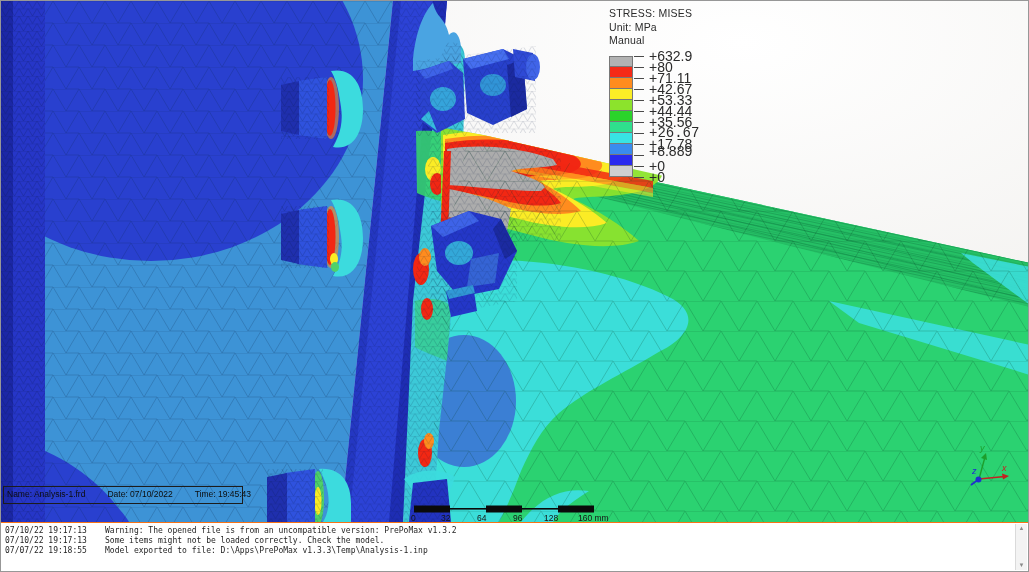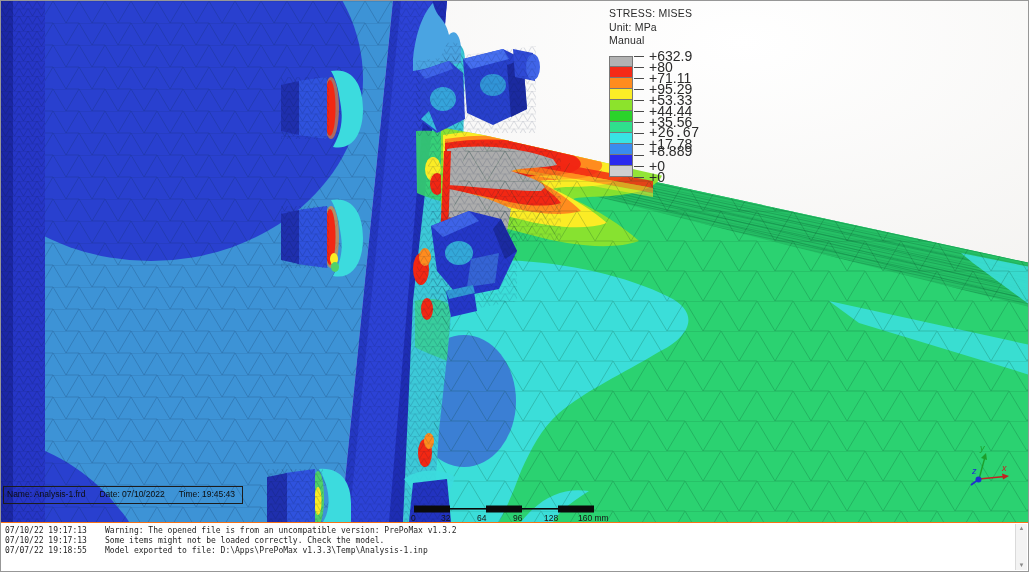--- a/index.html
+++ b/index.html
@@ -15,21 +15,21 @@
   #legend-scale{position:relative;margin-top:8px;}
   #legend-boxes{width:24px;}
   .lg-box{width:24px;height:11px;box-sizing:border-box;border:1px solid #787878;border-top:none;}
   .lg-box:first-child{border-top:1px solid #787878;}
   .lg-tick{position:absolute;left:25px;width:10px;height:1px;background:#4a4a4a;}
   .lg-label{position:absolute;left:40px;font-size:14px;line-height:10px;white-space:nowrap;color:#2b2b2b;}
 
   
   #annotation{position:absolute;left:2px;top:485px;width:240px;border:1px solid #1c1c1c;
       padding:2px 3px 3px 3px;font-size:8.5px;line-height:10.5px;color:#0c0c0c;box-sizing:border-box;}
-  #annotation span{margin-right:14px;white-space:nowrap;}
+  #annotation span{margin-right:22px;white-space:nowrap;}
 
   
   #logpanel{position:absolute;left:0;top:521px;width:1029px;height:57px;background:#ffffff;
       border-top:1px solid #f97316;border-bottom:1px solid #8e8e8e;box-sizing:border-box;
       padding:3px 16px 0 4px;font-family:"DejaVu Sans Mono",monospace;
       font-size:8px;line-height:10px;color:#1e1e1e;}
   .log-row{white-space:nowrap;overflow:hidden;}
   .log-time{display:inline-block;width:100px;}
   #scrollbar{position:absolute;right:1px;top:523px;width:11px;height:46px;background:#f3f3f3;
       border-left:1px solid #dadada;}
@@ -236,21 +236,21 @@
           <div class="lg-box" style="background: rgb(207, 207, 207);"></div>
         </div>
       <div id="legend-labels"></div>
     <div class="lg-tick" style="top: 0px;"></div>
         <div class="lg-label" style="top: -5px;">+632.9</div>
         <div class="lg-tick" style="top: 11px;"></div>
         <div class="lg-label" style="top: 6px;">+80</div>
         <div class="lg-tick" style="top: 22px;"></div>
         <div class="lg-label" style="top: 17px;">+71.11</div>
         <div class="lg-tick" style="top: 33px;"></div>
-        <div class="lg-label" style="top: 28px;">+95.29</div>
+        <div class="lg-label" style="top: 28px;">+42.67</div>
         <div class="lg-tick" style="top: 44px;"></div>
         <div class="lg-label" style="top: 39px;">+53.33</div>
         <div class="lg-tick" style="top: 55px;"></div>
         <div class="lg-label" style="top: 50px;">+44.44</div>
         <div class="lg-tick" style="top: 66px;"></div>
         <div class="lg-label" style="top: 61px;">+35.56</div>
         <div class="lg-tick" style="top: 77px;"></div>
         <div class="lg-label" style="top: 72px; font-family: Liberation Mono, monospace;">+26.67</div>
         <div class="lg-tick" style="top: 88px;"></div>
         <div class="lg-label" style="top: 83px;">+17.78</div>

